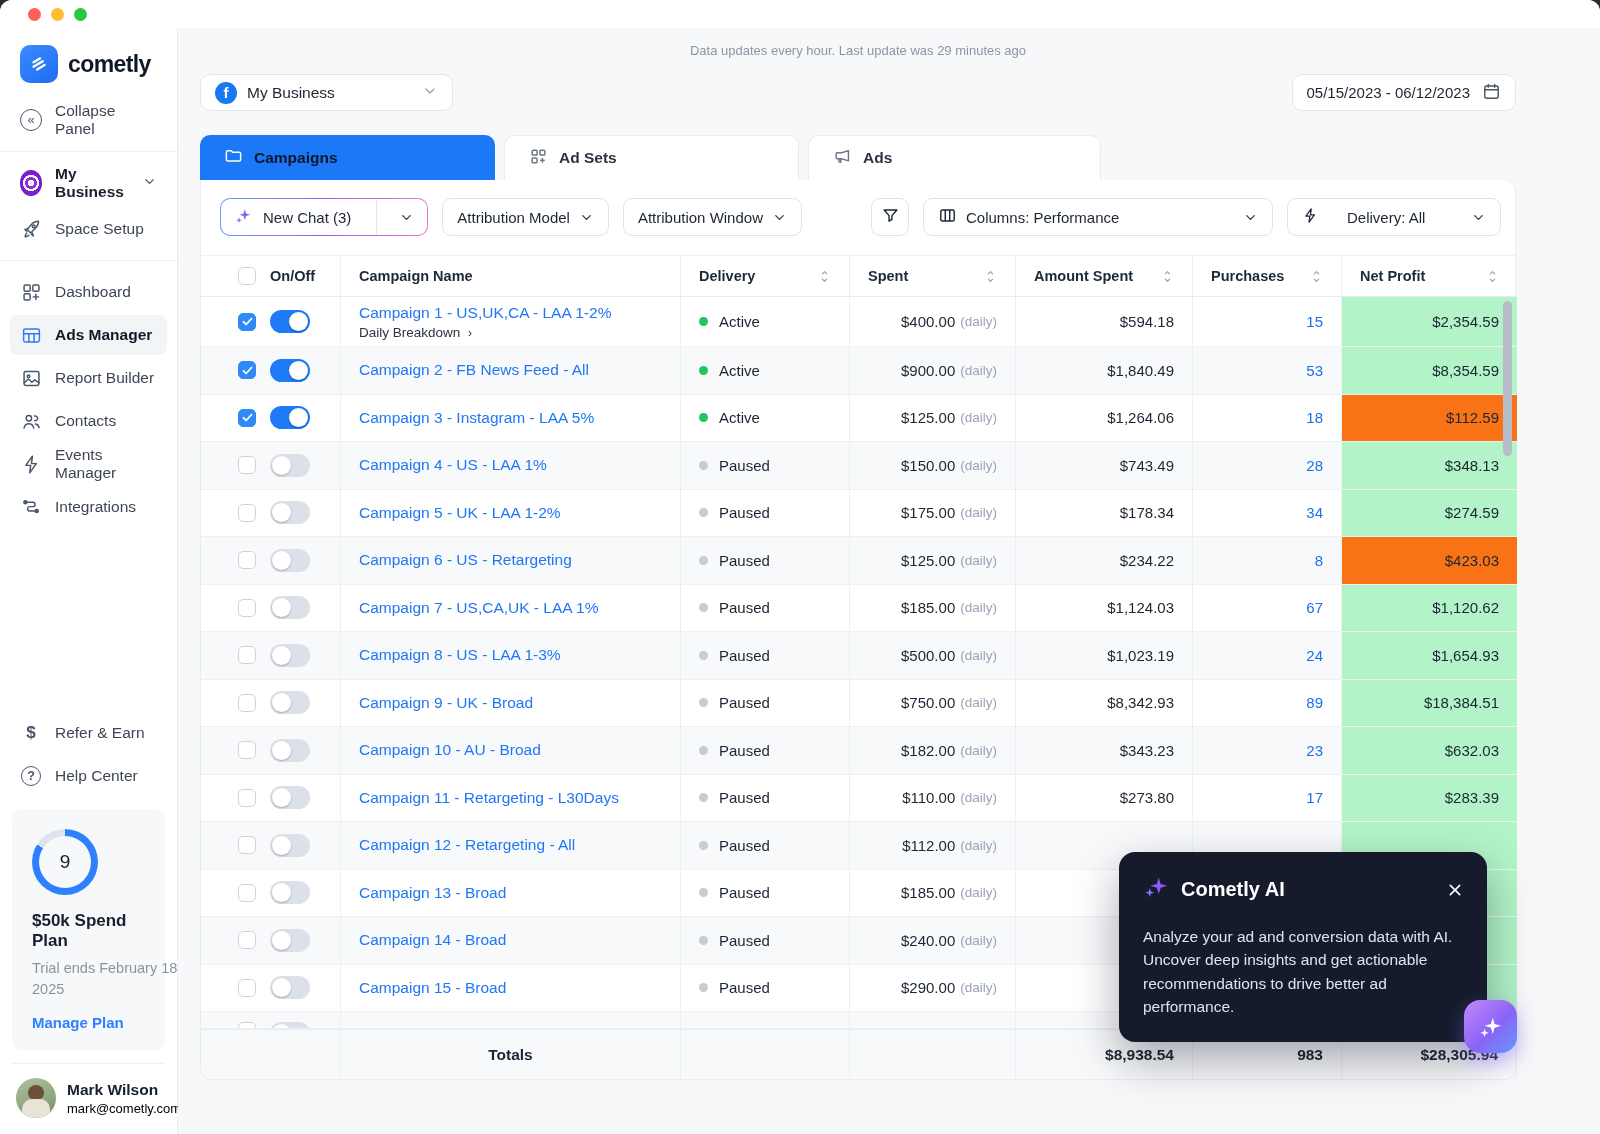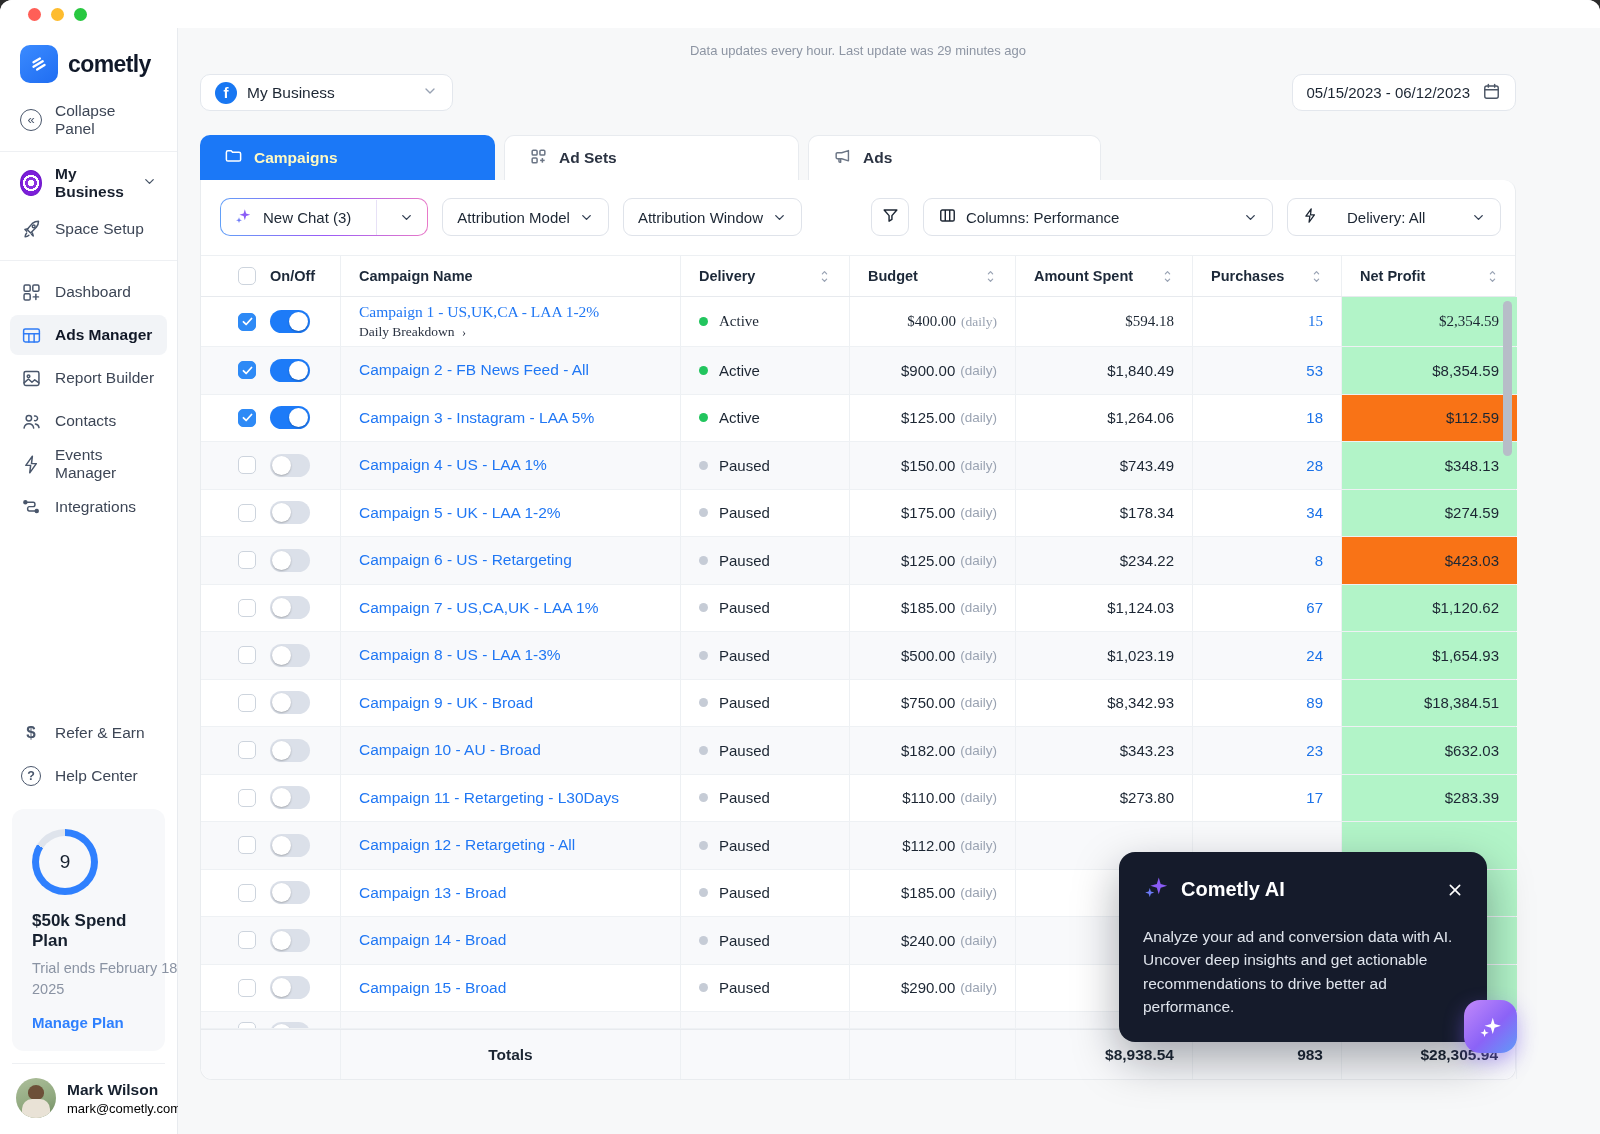--- a/index.html
+++ b/index.html
@@ -52,21 +52,21 @@
   .header-row { display:flex; align-items:center; justify-content:space-between; margin-top:16px; }
   .pill { display:flex; align-items:center; background:#ffffff; border:1px solid #e3e7ed; border-radius:10px; height:37px; cursor:pointer; }
   .biz-select { width:253px; padding:0 14px; gap:10px; }
   .biz-select .label { font-size:15.5px; font-weight:500; color:#1c2633; }
   .fb-badge { width:22px; height:22px; border-radius:50%; background:#1877f2; color:#fff; font-weight:700; font-size:15px; display:flex; align-items:center; justify-content:center; }
   .select-chev { margin-left:auto; color:#8a93a3; }
   .date-pill { padding:0 14px; gap:12px; font-size:15px; color:#1c2633; }
 
   .tabs { display:flex; gap:9px; margin-top:24px; }
   .tab { height:45px; display:flex; align-items:center; gap:11px; padding:0 24px; border-radius:10px 10px 0 0; font-size:15.5px; font-weight:600; cursor:pointer; }
-  .tab.active { background:#1b78f7; color:#fef9c3; width:295px; }
+  .tab.active { background:#1b78f7; color:#0f172a; width:295px; }
   .tab.inactive { background:#ffffff; border:1px solid #e8ebef; border-bottom:none; color:#2b3342; }
   .tab-adsets { width:295px; } .tab-ads { width:293px; }
 
   .panel { background:#ffffff; border:1px solid #e9ecef; border-top:none; border-radius:0 12px 12px 12px; position:relative; }
   .toolbar { display:flex; align-items:center; padding:18px 14px 19px 19px; gap:14px; }
   .tb-btn { display:flex; align-items:center; gap:9px; height:38px; padding:0 14px; background:#fff; border:1px solid #dfe3ea; border-radius:9px; font-size:15px; font-weight:500; color:#1c2633; cursor:pointer; }
   .newchat { border:1.6px solid transparent; border-radius:10px; padding:0; background:linear-gradient(#fff,#fff) padding-box, linear-gradient(90deg,#62a0f8,#9a5cf7,#e879c8) border-box; }
   .newchat .nc-main { display:flex; align-items:center; gap:9px; padding:0 16px 0 13px; height:35px; }
   .newchat .nc-split { width:1px; height:35px; background:#e7e1f6; }
   .newchat .nc-caret { padding:0 13px; display:flex; align-items:center; height:35px; }
@@ -78,21 +78,21 @@
   
   .tbl { position:relative; font-size:15px; color:#1c2633; }
   .trow { display:grid; grid-template-columns:140px 340px 169px 166px 177px 149px 175px; align-items:stretch; }
   .cell { display:flex; align-items:center; border-right:1px solid #edf0f3; padding:0 18px; min-height:100%; }
   .cell:last-child { border-right:none; }
   .thead { border-top:1px solid #edf0f3; border-bottom:1px solid #e7eaee; height:42px; font-weight:700; font-size:14.5px; }
   .thead .cell { color:#1d2939; }
   .sorter { margin-left:auto; display:flex; color:#98a2b3; }
   .body-row { height:47.5px; border-bottom:1px solid #eef1f4; }
   .body-row.striped { background:#f8f9fb; }
-  .body-row.tall { height:50px;font-family:Liberation Serif, serif; }
+  .body-row.tall { height:50px; }
   .c-check { gap:14px; padding-left:37px; }
   .checkbox { width:18px; height:18px; border-radius:5px; border:1.5px solid #cdd4dd; background:#fff; display:flex; align-items:center; justify-content:center; cursor:pointer; flex-shrink:0; }
   .checkbox.checked { background:#2e8af6; border-color:#2e8af6; }
   .toggle { width:40px; height:23px; border-radius:12px; background:#dbe0e9; position:relative; cursor:pointer; flex-shrink:0; }
   .toggle::after { content:""; position:absolute; top:2px; left:2px; width:19px; height:19px; border-radius:50%; background:#fff; box-shadow:0 1px 2px rgba(0,0,0,.25); }
   .toggle.on { background:#1d7bf8; }
   .toggle.on::after { left:19px; }
   .c-name { flex-direction:column; align-items:flex-start; justify-content:center; gap:3px; }
   .camp-link { color:#2077f4; font-weight:500; font-size:15.5px; cursor:pointer; text-decoration:none; }
   .camp-sub { font-size:13.5px; color:#2b3342; cursor:pointer; }
@@ -411,21 +411,21 @@
                 <div class="cell">
                   <span>Delivery</span>
                   <span class="sorter">
                     <svg width="13" height="15" viewBox="0 0 24 28" fill="none" stroke="#98a2b3" stroke-width="2.3" stroke-linecap="round" stroke-linejoin="round">
                       <polyline points="8 9 12 5 16 9"></polyline>
                       <polyline points="8 19 12 23 16 19"></polyline>
                     </svg>
                   </span>
                 </div>
                 <div class="cell">
-                  <span>Budget</span>
+                  <span>Spent</span>
                   <span class="sorter">
                     <svg width="13" height="15" viewBox="0 0 24 28" fill="none" stroke="#98a2b3" stroke-width="2.3" stroke-linecap="round" stroke-linejoin="round">
                       <polyline points="8 9 12 5 16 9"></polyline>
                       <polyline points="8 19 12 23 16 19"></polyline>
                     </svg>
                   </span>
                 </div>
                 <div class="cell">
                   <span>Amount Spent</span>
                   <span class="sorter">

